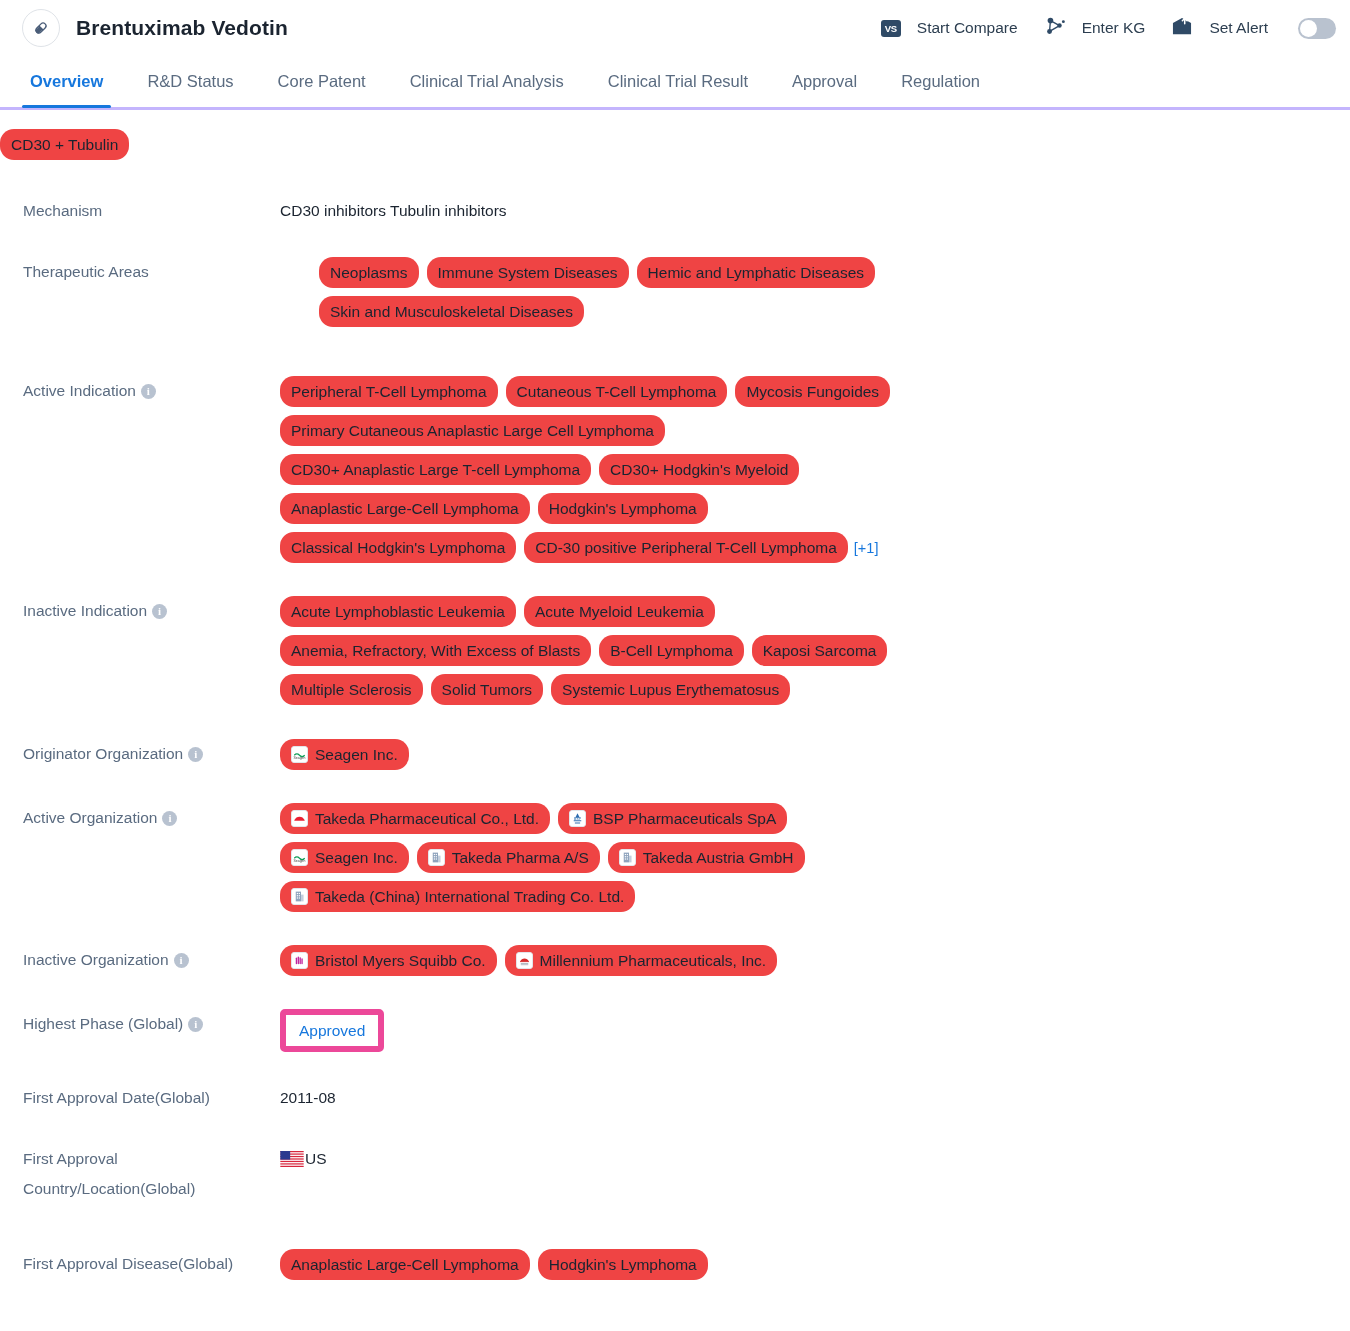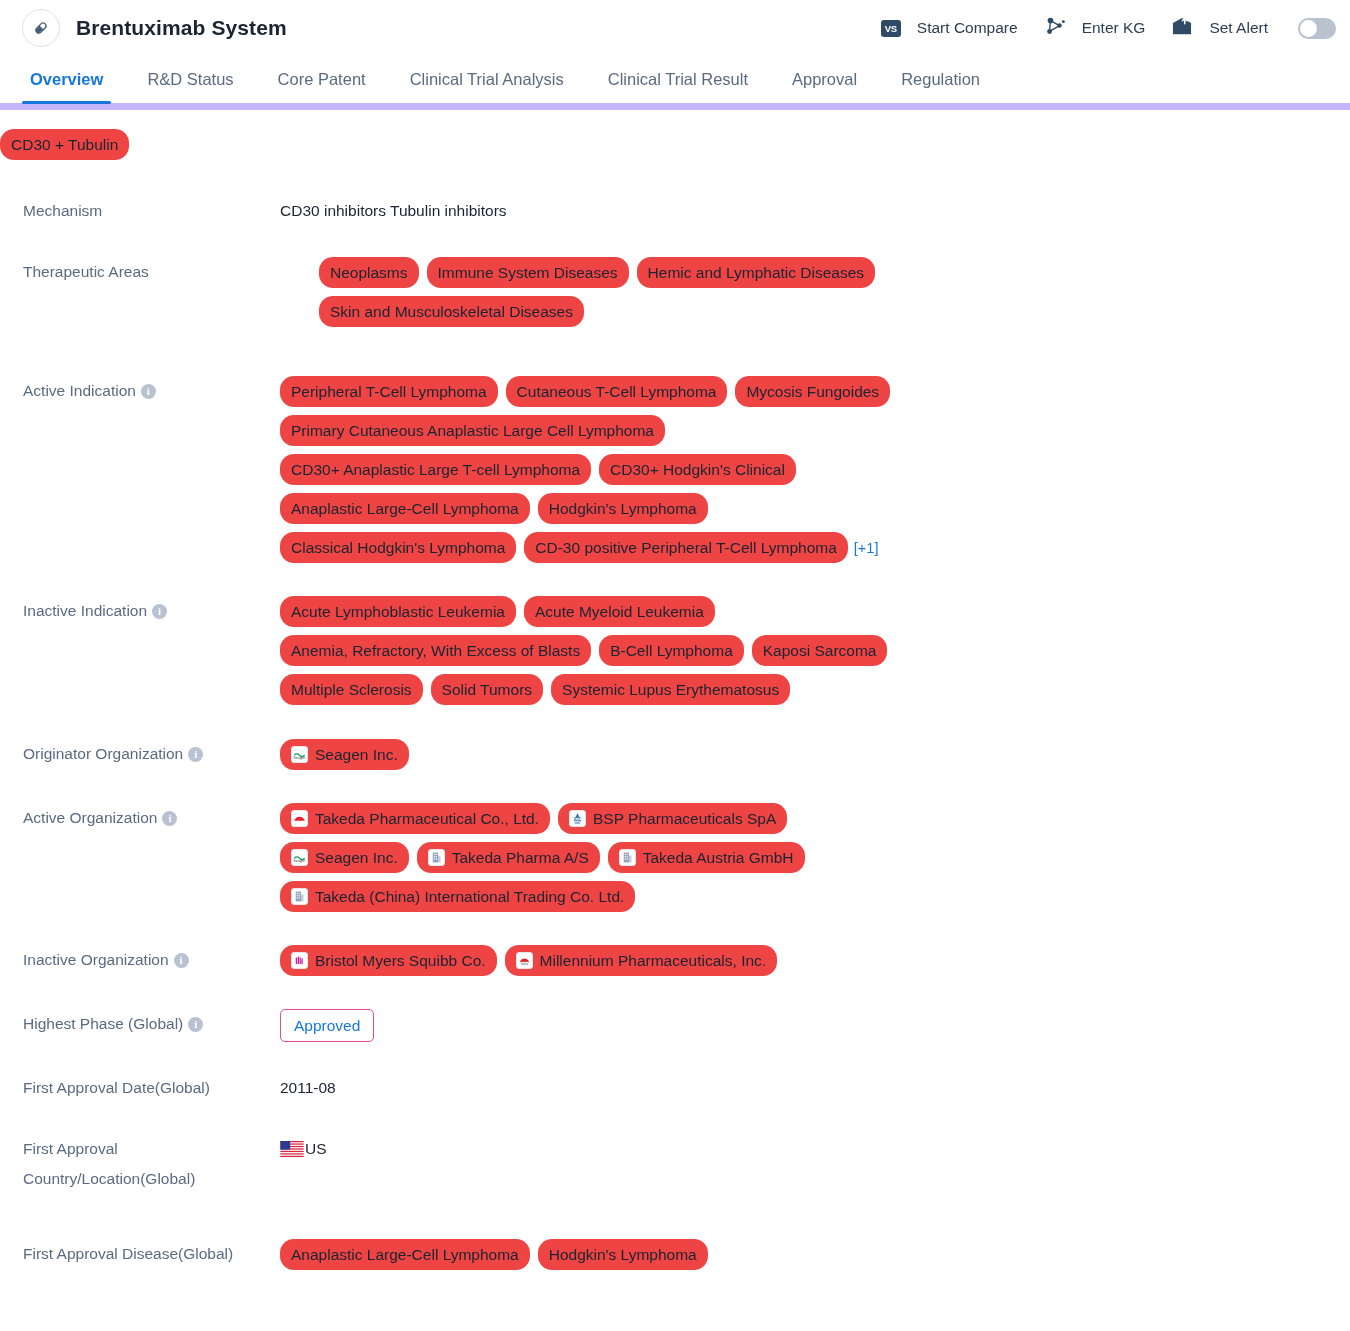--- a/index.html
+++ b/index.html
@@ -74,21 +74,21 @@
     border-radius: 50%;
     background: #ffffff;
   }
 
   
   .tabs {
     position: relative;
     height: 54px;
     display: flex;
     padding: 0 0 0 8px;
-    border-bottom: 7px solid #c4b5fd;
+    border-bottom: 3px solid #c4b5fd;
   }
   .tab {
     font-size: 16.5px;
     color: #5a6b80;
     padding: 0 22px;
     height: 100%;
     display: flex; align-items: center;
     cursor: pointer;
     white-space: nowrap;
     position: relative;
@@ -167,21 +167,21 @@
     line-height: 30px;
     white-space: nowrap;
   }
   .more-link {
     font-size: 14.5px;
     color: #1677dd;
     cursor: pointer;
     margin-left: -2px;
   }
   .phase-chip {
-    border: 1px solid #ec4899;
+    border: 6px solid #ec4899;
     border-radius: 5px;
     color: #1677dd;
     background: #ffffff;
     font-size: 15.5px;
     padding: 5px 13px;
     line-height: 21px;
     cursor: pointer;
   }
   .org-logo {
     width: 17px; height: 17px;
@@ -214,21 +214,21 @@
 <div class="header">
   <div class="drug-badge">
     <svg width="20" height="20" viewBox="0 0 24 24" aria-hidden="true">
       <g transform="rotate(-45 12 12)">
         <rect x="5" y="8.5" width="14" height="7" rx="3.5" fill="none" stroke="#4a5d78" stroke-width="1.6"></rect>
         <path d="M12 8.5 L12 15.5" stroke="#4a5d78" stroke-width="1.6"></path>
         <path d="M5.5 9.2 a3.4 3.4 0 0 0 0 5.6 L12 14.8 L12 9.2 Z" fill="#4a5d78"></path>
       </g>
     </svg>
   </div>
-  <div class="drug-title">Brentuximab System</div>
+  <div class="drug-title">Brentuximab Vedotin</div>
 
   <div class="header-spacer"></div>
 
   <div class="header-actions">
 
     <div class="hdr-action">
       <span class="vs-icon">VS</span>
       <span>Start Compare</span>
     </div>
 
@@ -303,21 +303,21 @@
   <div class="row" style="margin-top:49px;">
     <div class="label">
       <span>Active Indication</span><span class="info">i</span>
     </div>
     <div class="value wide">
       <span class="tag">Peripheral T-Cell Lymphoma</span>
       <span class="tag">Cutaneous T-Cell Lymphoma</span>
       <span class="tag">Mycosis Fungoides</span>
       <span class="tag">Primary Cutaneous Anaplastic Large Cell Lymphoma</span>
       <span class="tag">CD30+ Anaplastic Large T-cell Lymphoma</span>
-      <span class="tag">CD30+ Hodgkin's Clinical</span>
+      <span class="tag">CD30+ Hodgkin's Myeloid</span>
       <span class="tag">Anaplastic Large-Cell Lymphoma</span>
       <span class="tag">Hodgkin's Lymphoma</span>
       <span class="tag">Classical Hodgkin's Lymphoma</span>
       <span class="tag">CD-30 positive Peripheral T-Cell Lymphoma</span>
       <span class="more-link">[+1]</span>
     </div>
   </div>
 
   <div class="row" style="margin-top:33px;">
     <div class="label">

